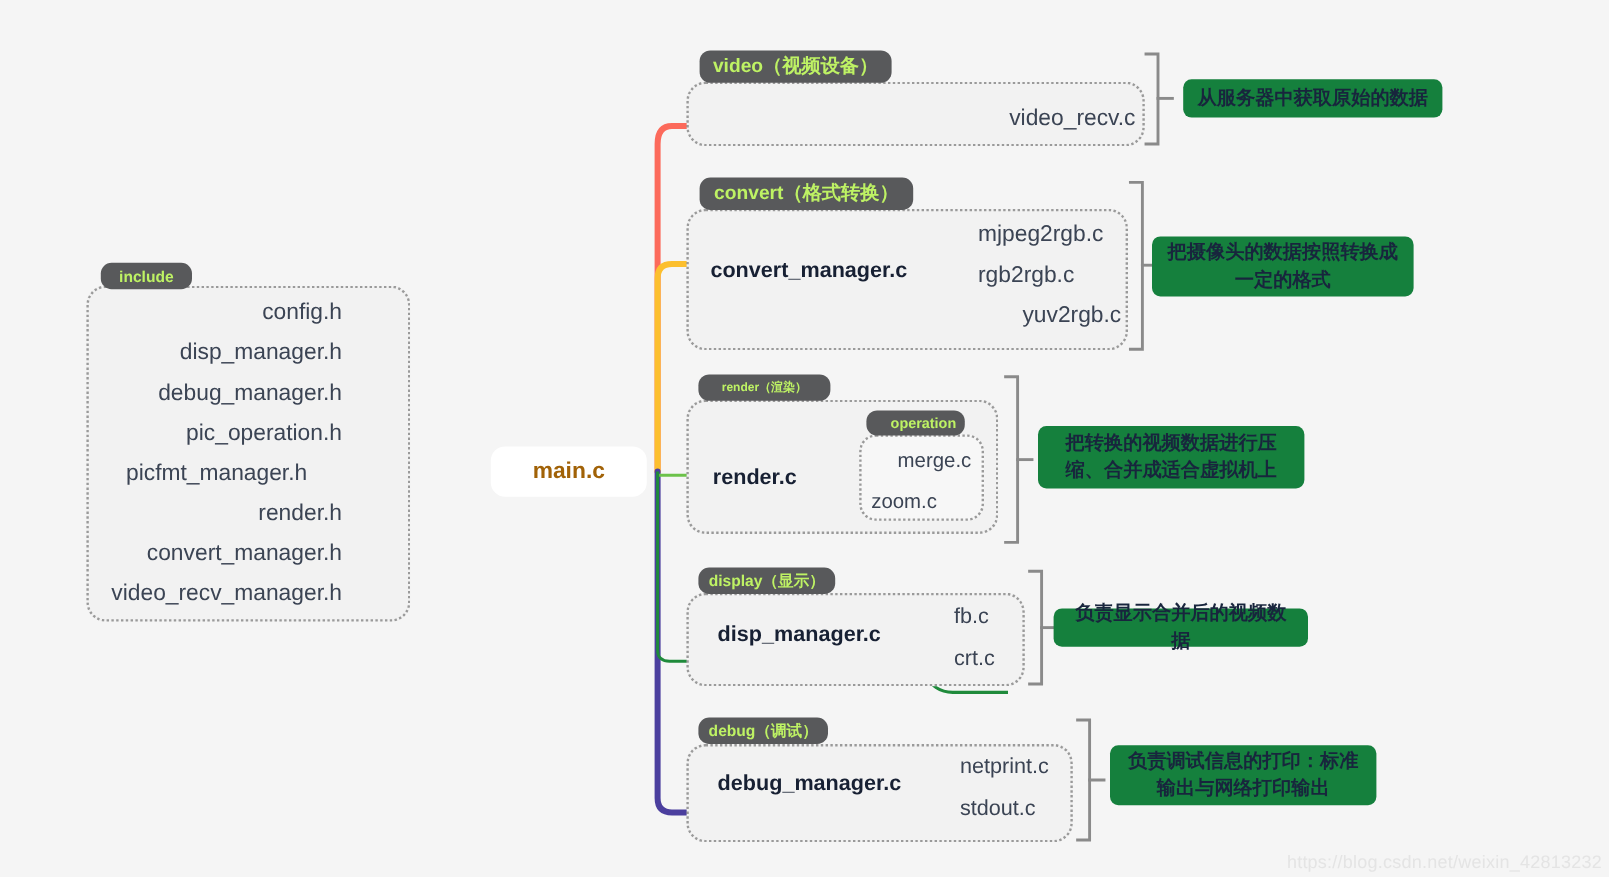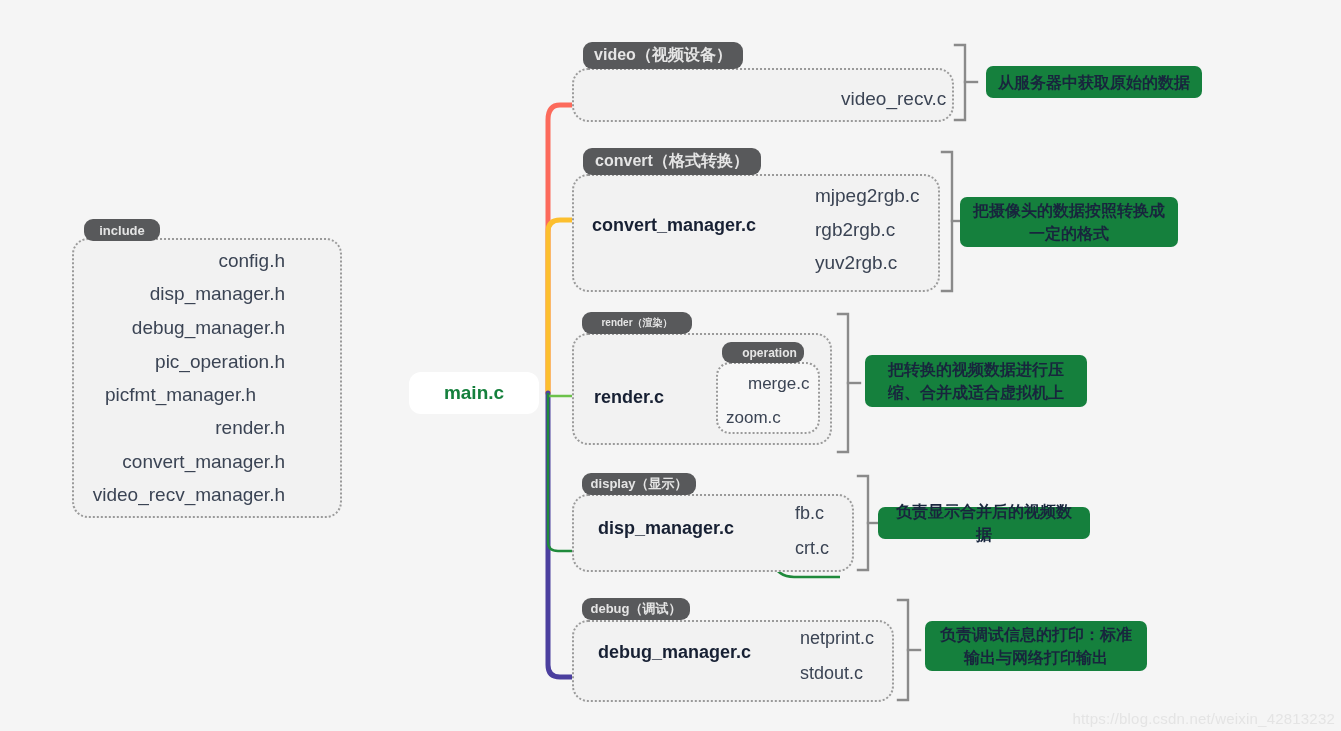--- a/index.html
+++ b/index.html
@@ -20,37 +20,37 @@
     border-radius:16px;
     background:#f2f2f2;
     box-sizing:border-box;
   }
   .group.inner{background:#f7f7f7;border-radius:14px;}
 
   
   .tab{
     position:absolute;
     background:#58595b;
-    color:#e5e5e5;
+    color:#bef264;
     border-radius:9px;
     font-weight:bold;
     white-space:nowrap;
     display:flex;align-items:center;justify-content:center;
     box-sizing:border-box;
     z-index:5;
   }
 
   
   .main-node{
     position:absolute;
     background:#ffffff;
     border-radius:12px;
     display:flex;align-items:center;justify-content:center;
     font-weight:bold;font-size:19px;
-    color:#15803d;
+    color:#a16207;
     z-index:6;
   }
   .parent-label{
     position:absolute;
     font-weight:bold;
     font-size:18px;
     color:#172033;
     white-space:nowrap;
     z-index:4;
   }
@@ -215,21 +215,21 @@
   <div class="group" style="left:572px;top:174px;width:368px;height:118px;"></div>
   <div class="tab" style="left:583px;top:148px;width:178px;height:27px;font-size:16px;">
     <span>convert（格式转换）</span>
   </div>
   <div class="parent-label" style="left:592px;top:215px;">
     <span>convert_manager.c</span></div>
   <div class="leaf" style="left:815px;top:185px;">
     <span>mjpeg2rgb.c</span></div>
   <div class="leaf" style="left:815px;top:219px;">
     <span>rgb2rgb.c</span></div>
-  <div class="leaf" style="left:815px;top:252px;">
+  <div class="leaf" style="left:852px;top:252px;">
     <span>yuv2rgb.c</span></div>
   <div class="note" style="left:960px;top:197px;width:218px;height:50px;white-space:pre-line;">
     <span>把摄像头的数据按照转换成
 一定的格式</span>
   </div>
 
   <div class="group" style="left:572px;top:333px;width:260px;height:112px;"></div>
   <div class="tab" style="left:582px;top:312px;width:110px;height:22px;font-size:10px;">
     <span>render（渲染）</span>
   </div>

